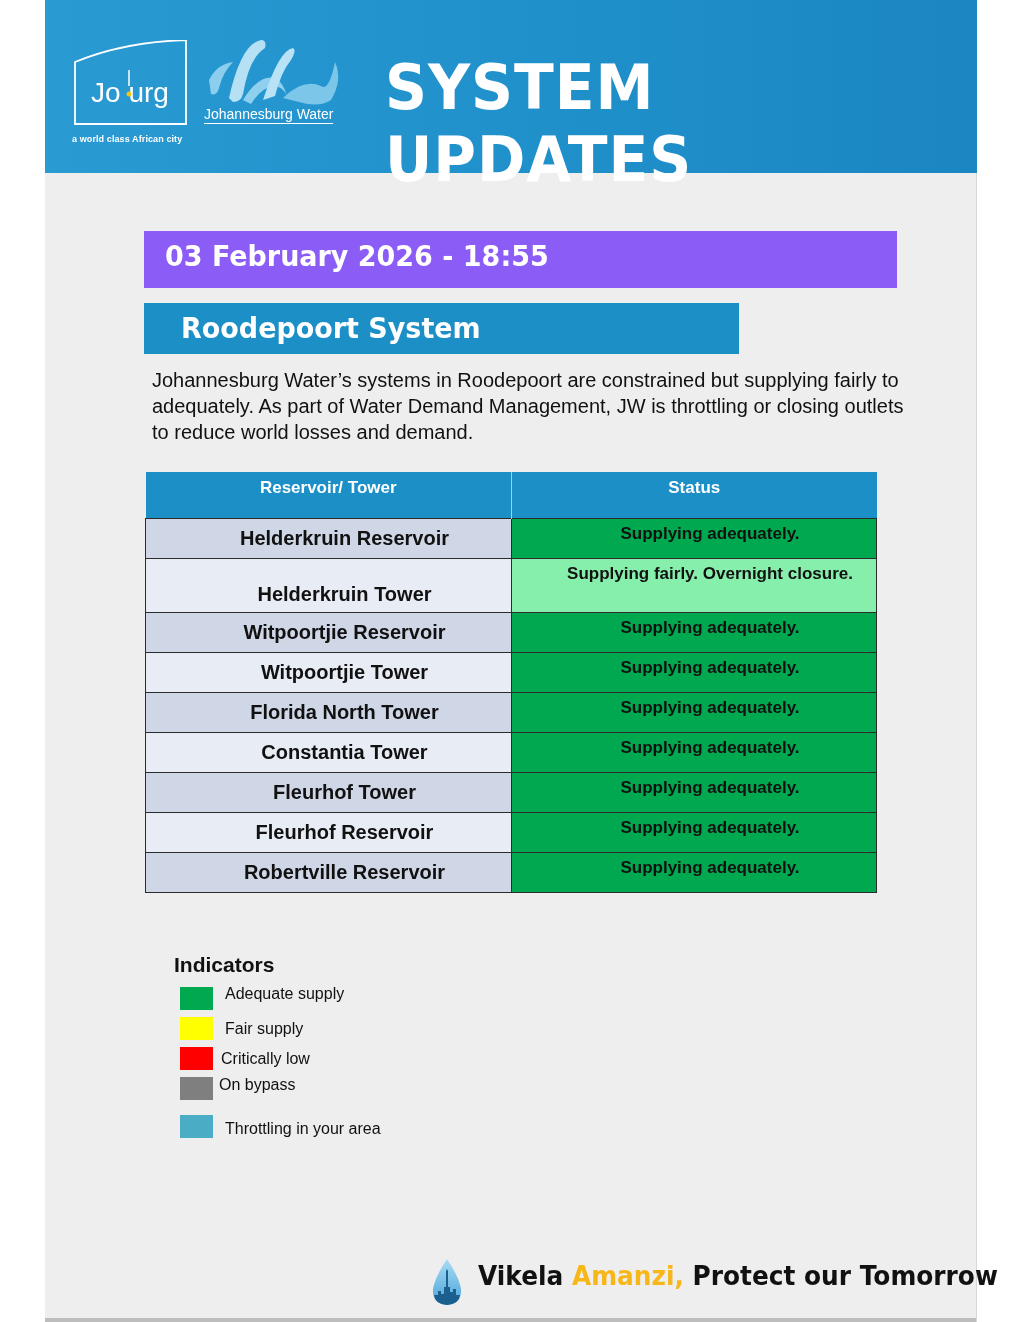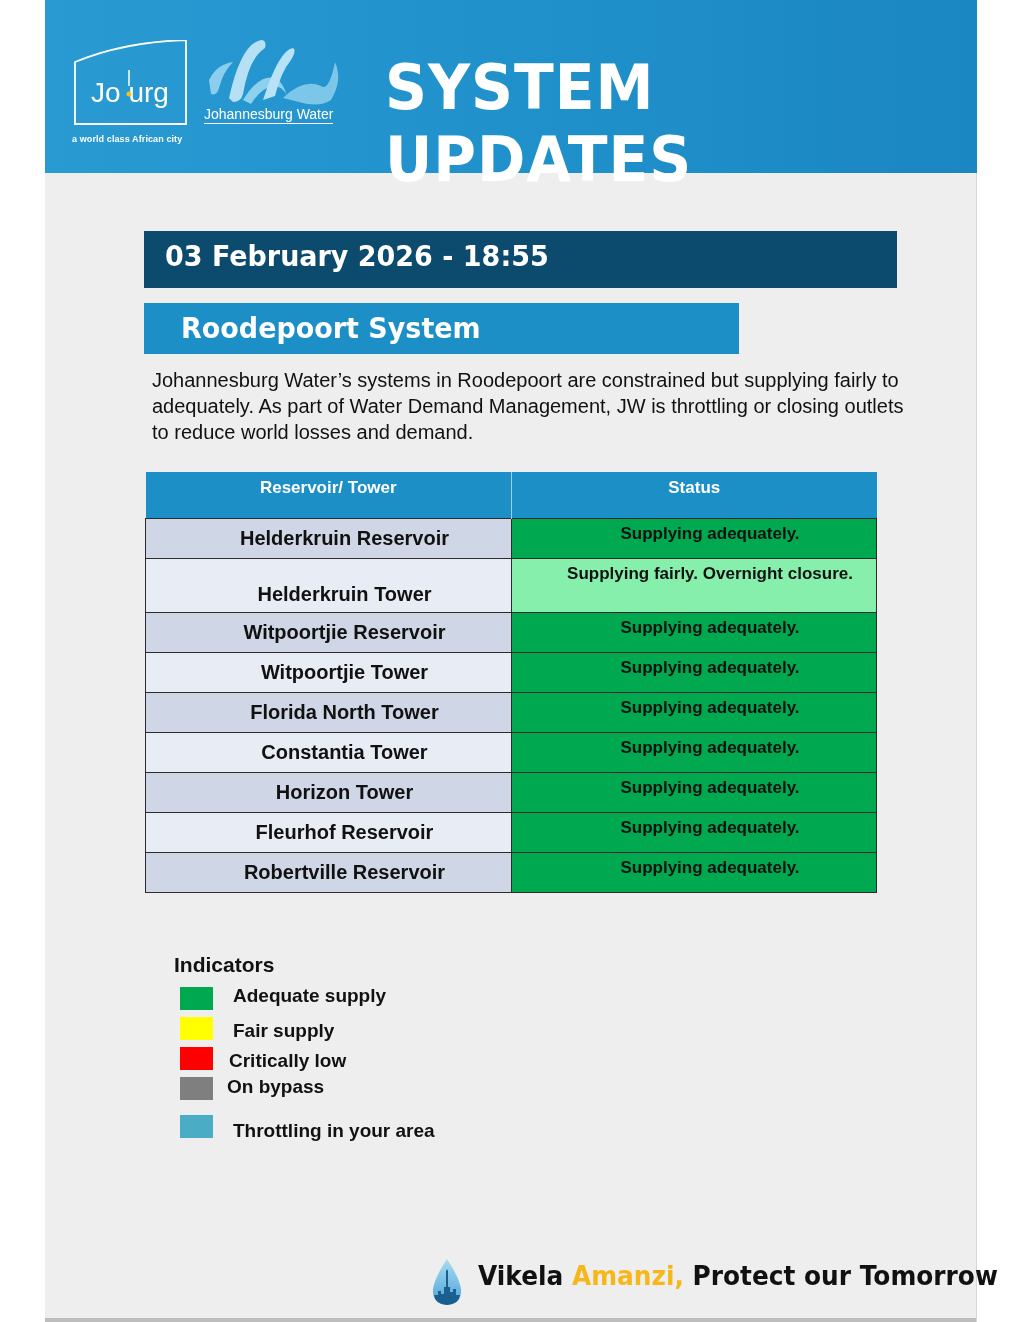--- a/index.html
+++ b/index.html
@@ -38,21 +38,21 @@
     .banner-title {
       position: absolute; left: 340px; top: 52px; font-size: 62px; font-weight: bold;
       color: #ffffff; letter-spacing: 1px; line-height: 72px;
       font-family: "DejaVu Sans", sans-serif;
       transform: scaleX(0.94); transform-origin: left center;
     }
 
     
     .date-bar {
       position: absolute; left: 99px; top: 231px; width: 753px; height: 57px;
-      background: #0c4a6e;
+      background: #8b5cf6;
     }
     .date-text {
       position: absolute; left: 21px; top: 8px; font-size: 29px; font-weight: bold; color: #ffffff;
       font-family: "DejaVu Sans", sans-serif; transform: scaleX(0.93); transform-origin: left center;
     }
     .system-bar {
       position: absolute; left: 99px; top: 303px; width: 595px; height: 51px;
       background: #1c8fc7;
     }
     .system-text {
@@ -91,21 +91,21 @@
     .status-table tr.tall td { height: 54px; }
     .status-table tr.tall td.name { vertical-align: bottom; padding-bottom: 6px; }
 
     
     .legend-title {
       position: absolute; left: 129px; top: 953px; font-size: 21px; font-weight: bold; color: #111;
     }
     .legend-item { position: absolute; left: 135px; height: 24px; }
     .legend-swatch { position: absolute; left: 0; top: 0; width: 33px; height: 23px; }
     .legend-label {
-      position: absolute; top: -2px; font-size: 19px; font-weight: bold; color: #111; white-space: nowrap; margin-left: 8px;
+      position: absolute; top: -2px; font-size: 16px; font-weight: normal; color: #111; white-space: nowrap;
     }
 
     
     .slogan-drop { position: absolute; left: 384px; top: 1257px; width: 36px; height: 50px; }
     .slogan {
       position: absolute; left: 433px; top: 1260px; font-size: 27px; font-weight: bold; color: #111;
       font-family: "DejaVu Sans", sans-serif; white-space: nowrap;
       transform: scaleX(0.92); transform-origin: left center;
     }
     .slogan .accent { color: #f7b718; }
@@ -172,21 +172,21 @@
       </tr>
       <tr>
         <td class="name">Florida North Tower</td>
         <td class="status" style="background:#00a84f">Supplying adequately.</td>
       </tr>
       <tr>
         <td class="name">Constantia Tower</td>
         <td class="status" style="background:#00a84f">Supplying adequately.</td>
       </tr>
       <tr>
-        <td class="name">Horizon Tower</td>
+        <td class="name">Fleurhof Tower</td>
         <td class="status" style="background:#00a84f">Supplying adequately.</td>
       </tr>
       <tr>
         <td class="name">Fleurhof Reservoir</td>
         <td class="status" style="background:#00a84f">Supplying adequately.</td>
       </tr>
       <tr>
         <td class="name">Robertville Reservoir</td>
         <td class="status" style="background:#00a84f">Supplying adequately.</td>
       </tr>

